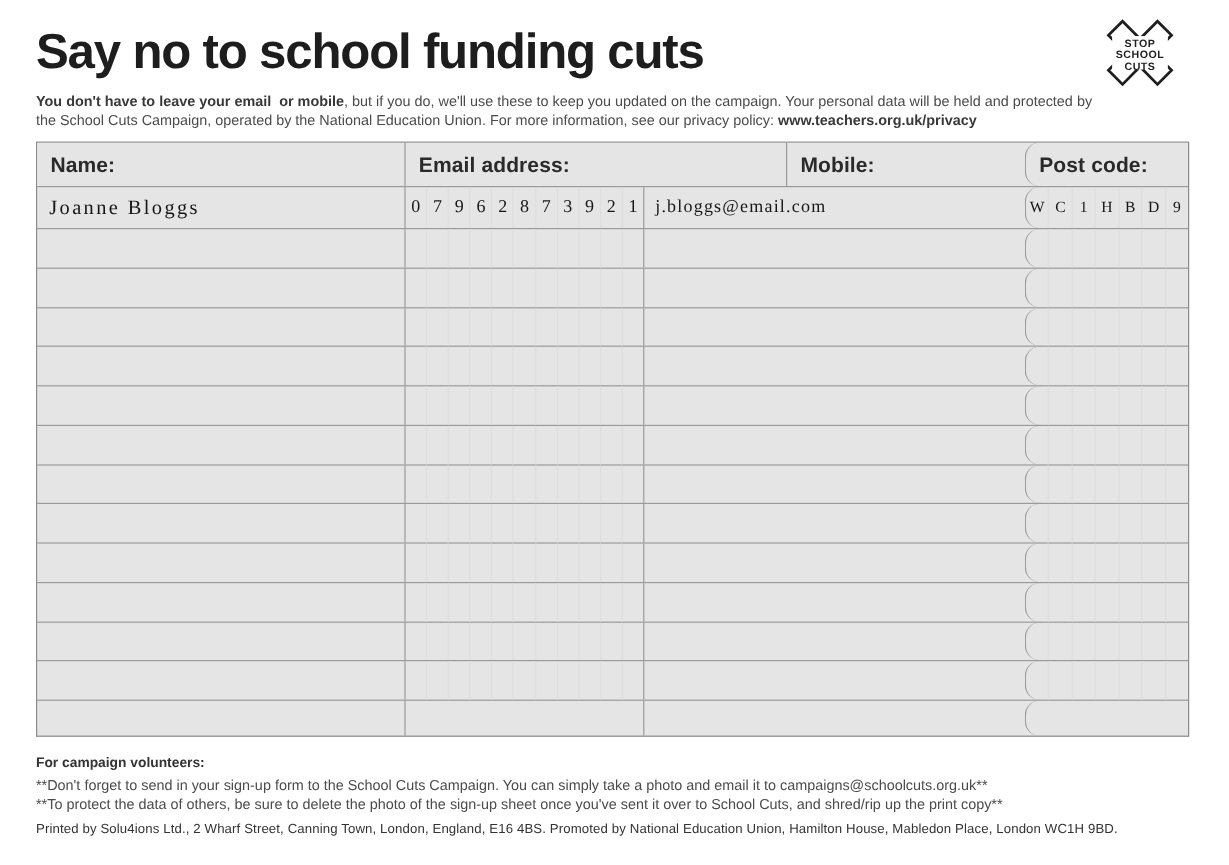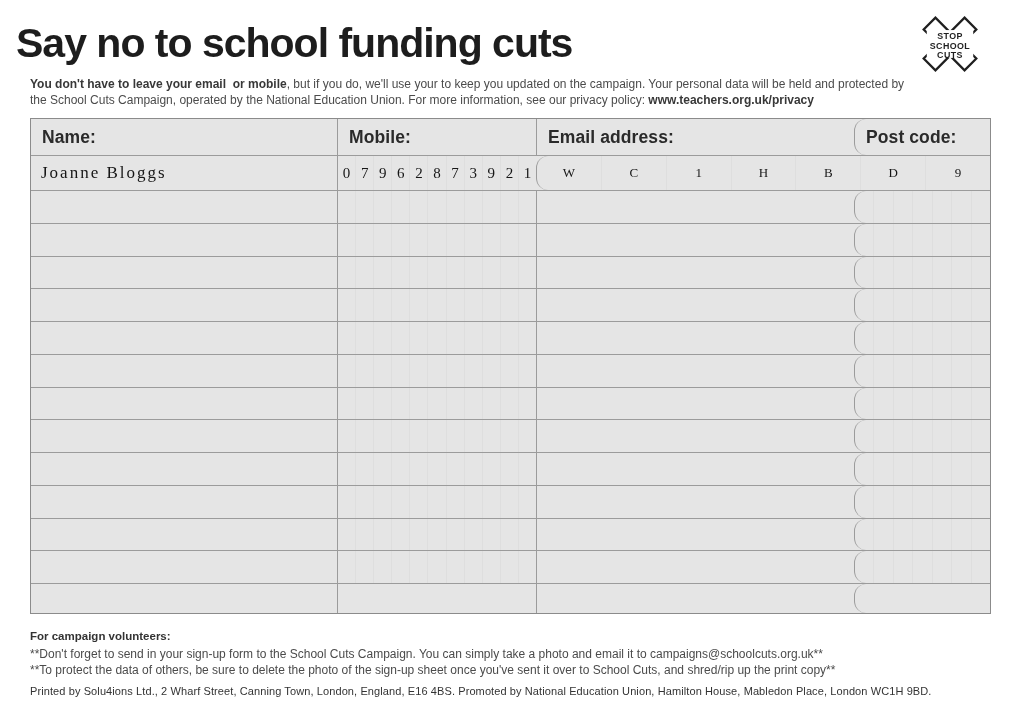--- a/index.html
+++ b/index.html
@@ -13,21 +13,21 @@
   *{box-sizing:border-box;margin:0;padding:0;}
   html,body{background:#ffffff;}
   .sheet{
     position:relative;
     width:1024px;height:721px;
     background:#ffffff;
     font-family:"Liberation Sans", sans-serif;
     overflow:hidden;
   }
   .title{
-    position:absolute;left:16px;top:20px;
+    position:absolute;left:30px;top:20px;
     font-size:41px;font-weight:bold;letter-spacing:-1px;
     color:var(--ink);
   }
   .logo{position:absolute;left:912px;top:12px;width:76px;height:64px;}
   .intro{
     position:absolute;left:30px;top:77px;width:916px;
     font-size:12px;line-height:15.5px;color:var(--body-text);
     white-space:pre-wrap;
   }
   .intro b{color:#383838;}
@@ -81,28 +81,28 @@
   <div class="logo">
     <svg viewBox="0 0 70 62" width="76" height="64">
       <polygon points="49.1,5.5 60.5,16.9 46.3,31 60.5,45.1 49.1,56.5 35,42.3 20.9,56.5 9.5,45.1 23.7,31 9.5,16.9 20.9,5.5 35,19.7" fill="#ffffff" stroke="#1f1f1f" stroke-width="2.2" stroke-linejoin="miter"></polygon>
       <rect x="12.5" y="17.5" width="45" height="27" fill="#ffffff"></rect>
       <text x="35" y="26" font-size="8.6" text-anchor="middle">STOP</text>
       <text x="35" y="35.5" font-size="8.6" text-anchor="middle">SCHOOL</text>
       <text x="35" y="45" font-size="8.6" text-anchor="middle">CUTS</text>
     </svg>
   </div>
 
-  <p class="intro"><b>You don't have to leave your email  or mobile</b><span>, but if you do, we'll use your to keep you updated on the campaign. Your personal data will be held and protected by
+  <p class="intro"><b>You don't have to leave your email  or mobile</b><span>, but if you do, we'll use these to keep you updated on the campaign. Your personal data will be held and protected by
 the School Cuts Campaign, operated by the National Education Union. For more information, see our privacy policy: </span><b>www.teachers.org.uk/privacy</b></p>
 
   <div class="table">
     <div class="thead">
       <div class="th col-name">Name:</div>
+      <div class="th col-email">Email address:</div>
       <div class="th col-mobile">Mobile:</div>
-      <div class="th col-email">Email address:</div>
       <div class="th col-post">Post code:</div>
     </div>
     <div>
         <div class="row filled">
           <div class="cell col-name">
             <div class="hand hand-name">Joanne Bloggs</div>
           </div>
           <div class="cell col-mobile">
             <div class="boxes">
               <div class="box">
@@ -133,20 +133,23 @@
                 <div class="hand hand-digit">9</div>
               </div>
               <div class="box">
                 <div class="hand hand-digit">2</div>
               </div>
               <div class="box">
                 <div class="hand hand-digit">1</div>
               </div>
             </div>
           </div>
+          <div class="cell col-email">
+            <div class="hand hand-email">j.bloggs@email.com</div>
+          </div>
           <div class="cell col-post">
             <div class="boxes">
               <div class="box">
                 <div class="hand hand-post">W</div>
               </div>
               <div class="box">
                 <div class="hand hand-post">C</div>
               </div>
               <div class="box">
                 <div class="hand hand-post">1</div>

